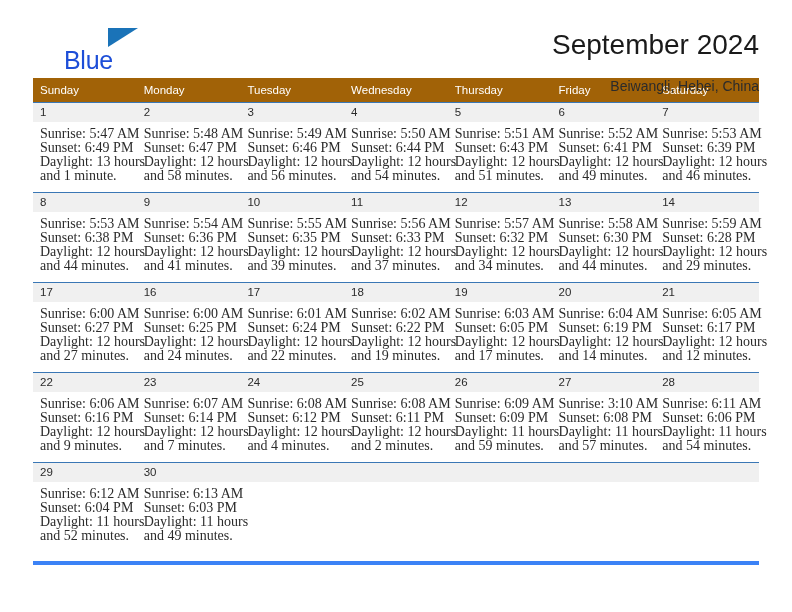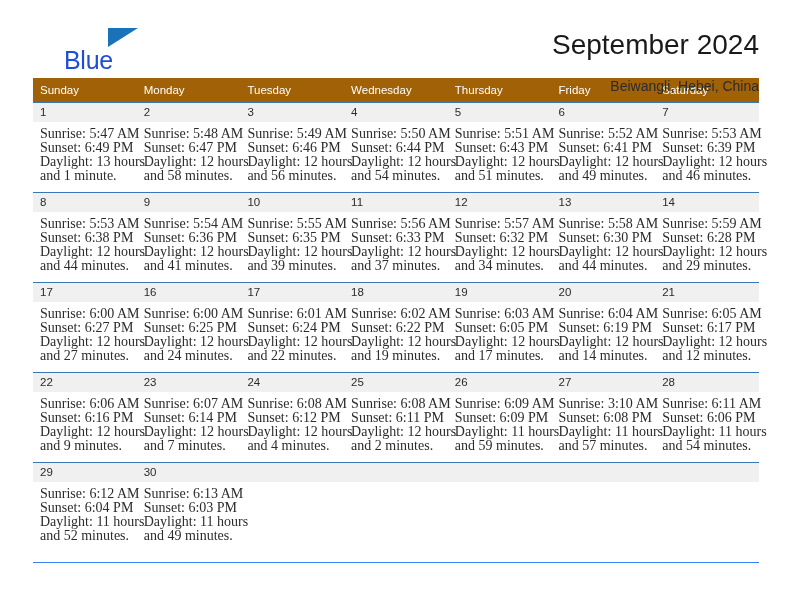--- a/index.html
+++ b/index.html
@@ -101,21 +101,21 @@
   }
   .weekrow > td {
     vertical-align: top;
     padding: 0;
     border-top: 1px solid #3a77b5;
     box-sizing: border-box;
     height: 90px;
   }
   .weekrow.last > td {
     height: 100px;
-    border-bottom: 1px solid #3b82f6;
+    border-bottom: 4px solid #3b82f6;
   }
   .daynum {
     background: #f0f0f0;
     font-size: 11.5px;
     color: #2b2b2b;
     padding: 4px 0 4px 7px;
     height: 19px;
     box-sizing: border-box;
     line-height: 11px;
   }

